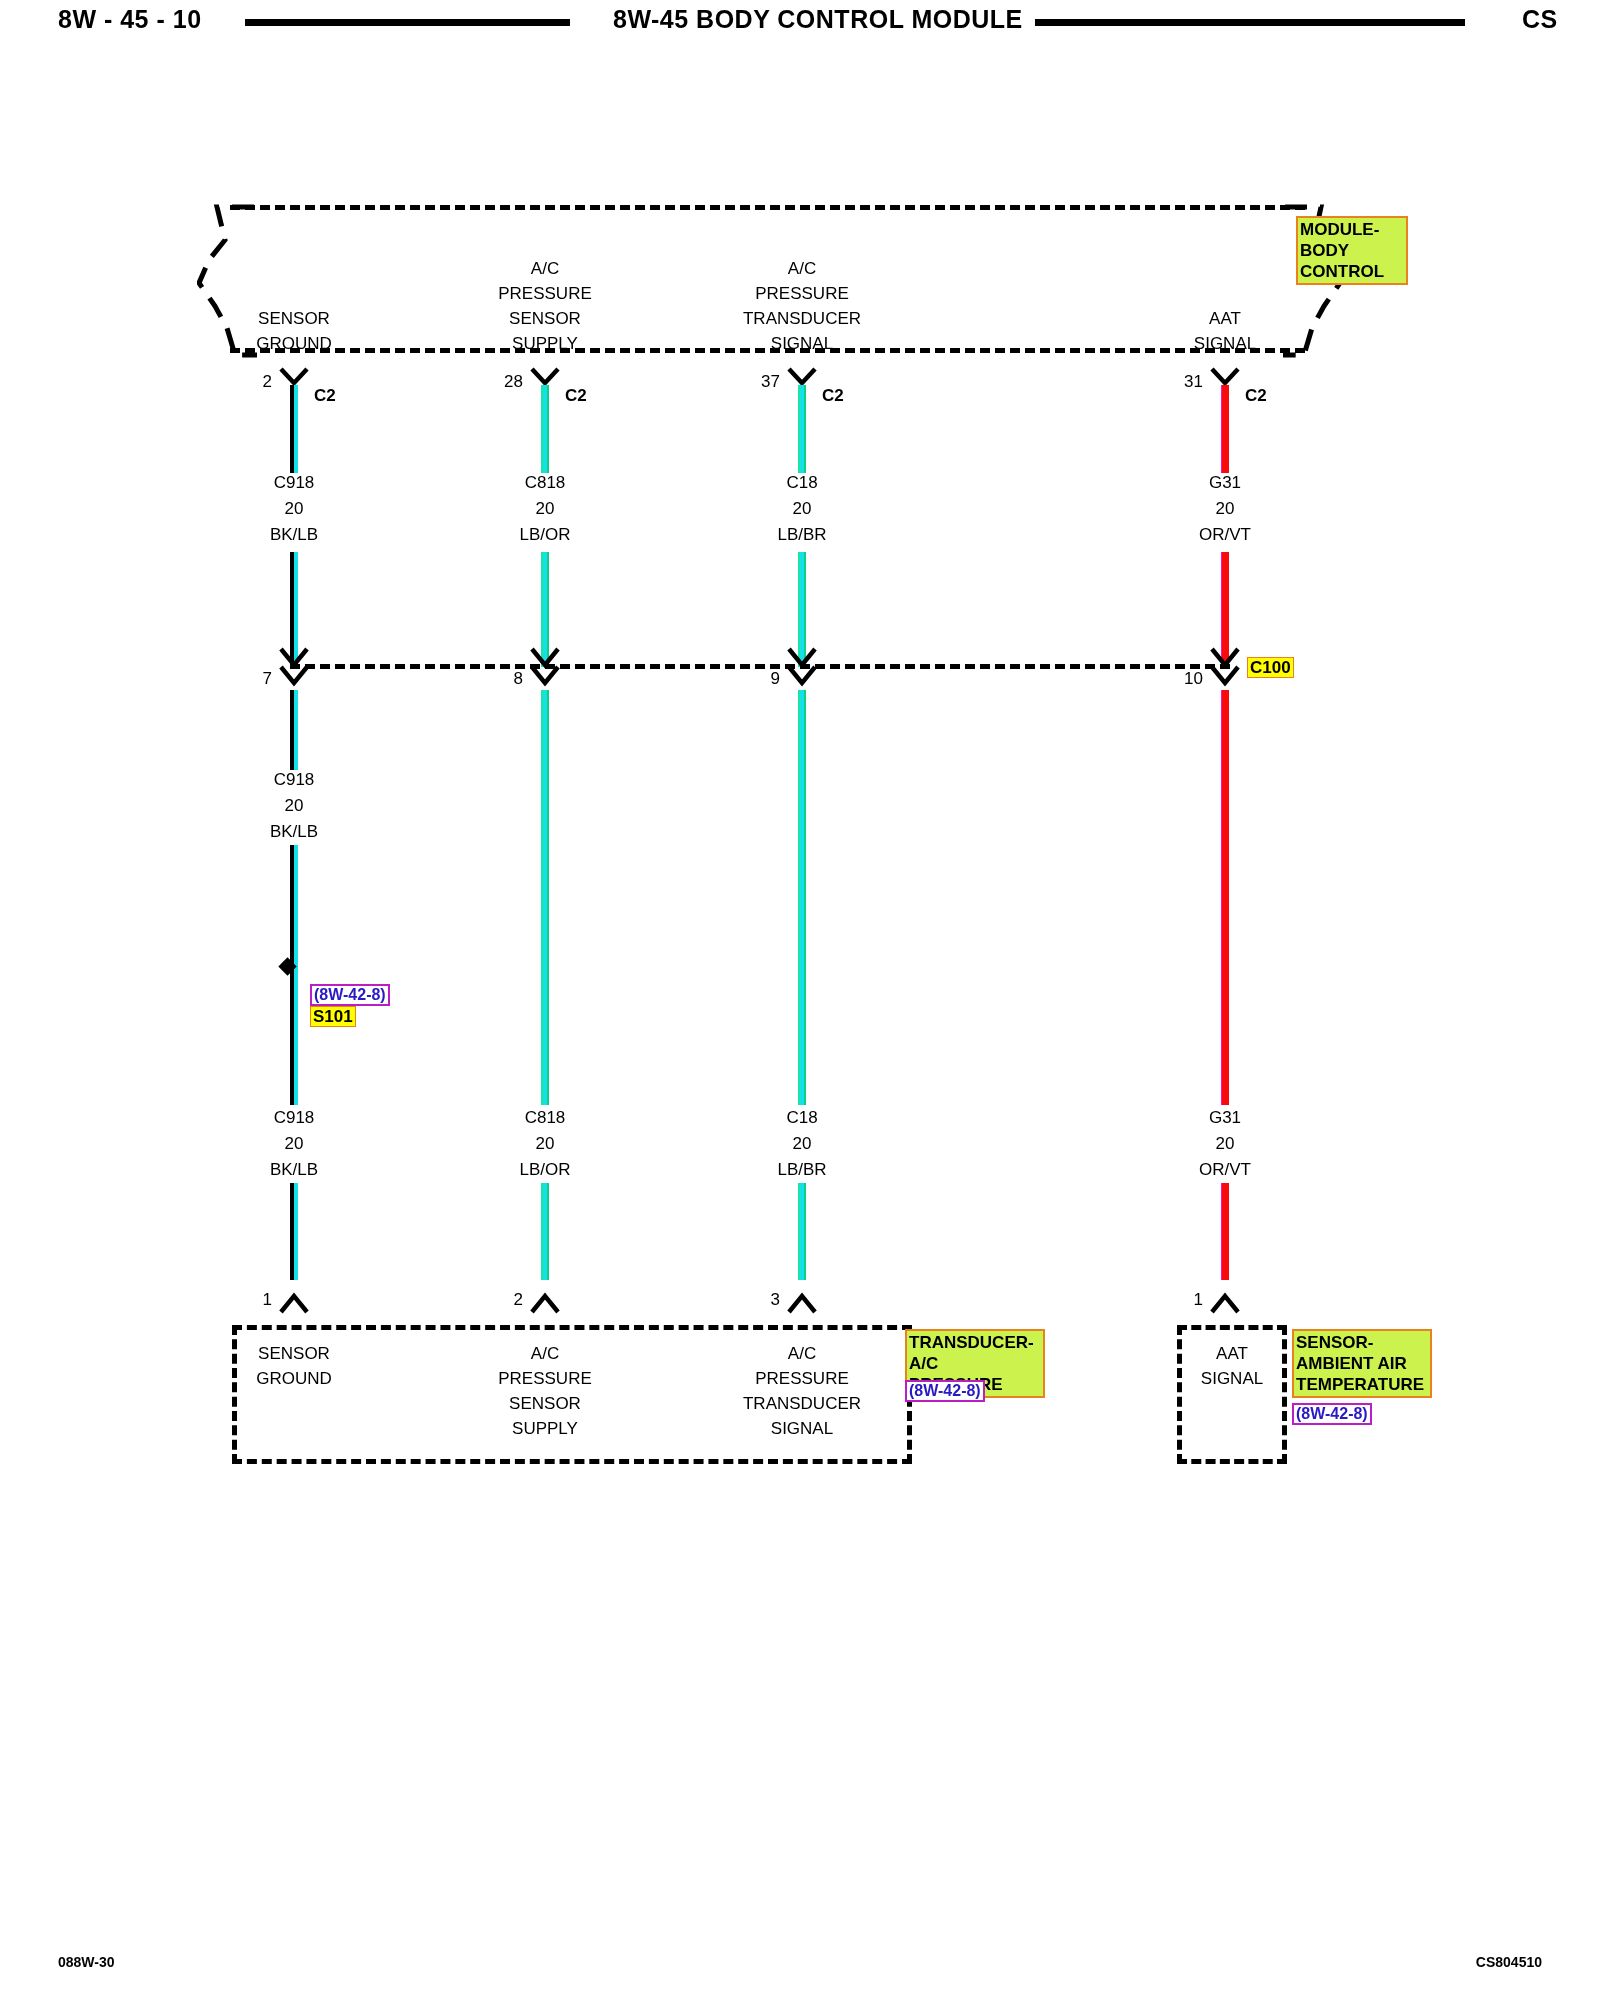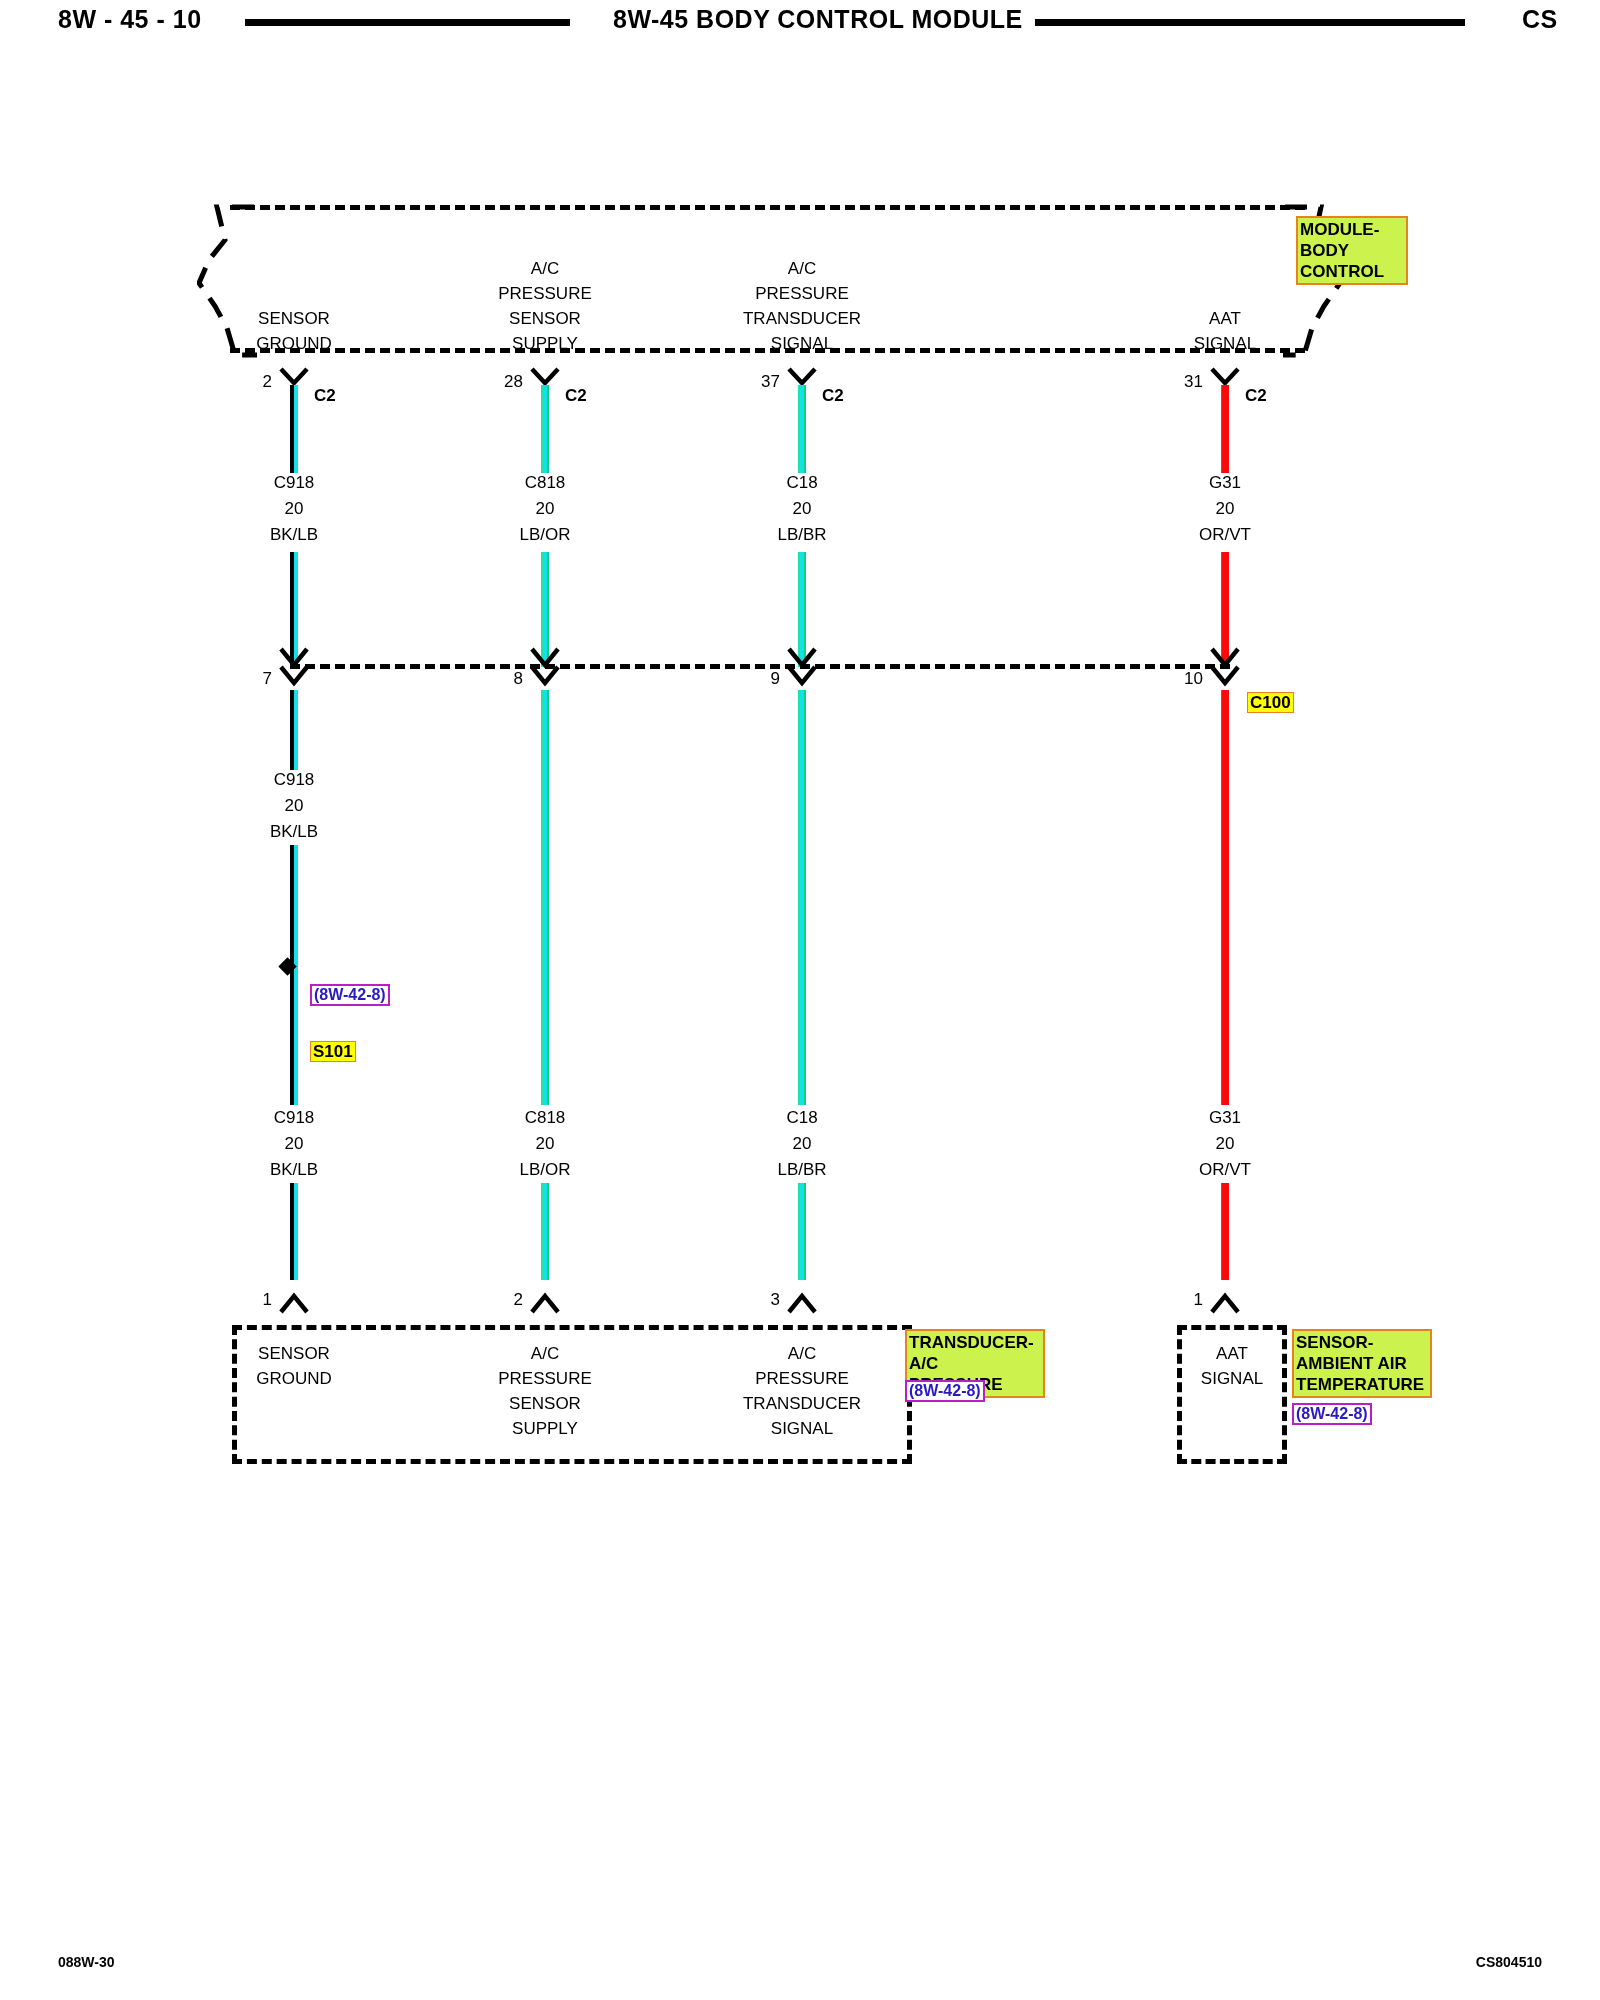--- a/index.html
+++ b/index.html
@@ -164,21 +164,20 @@
   }
   .splice-label {
     position: absolute;
     background: #ffff00;
     border: 1px solid #e8821e;
     font-weight: bold;
     font-size: 17px;
     line-height: 19px;
     padding: 0 2px;
     white-space: nowrap;
-    margin-top: 35px;
   }
   .ref-label {
     position: absolute;
     background: #ffffff;
     border: 2px solid #b91fc4;
     color: #2a1ac4;
     font-weight: bold;
     font-size: 16px;
     line-height: 18px;
     padding: 0 2px;

